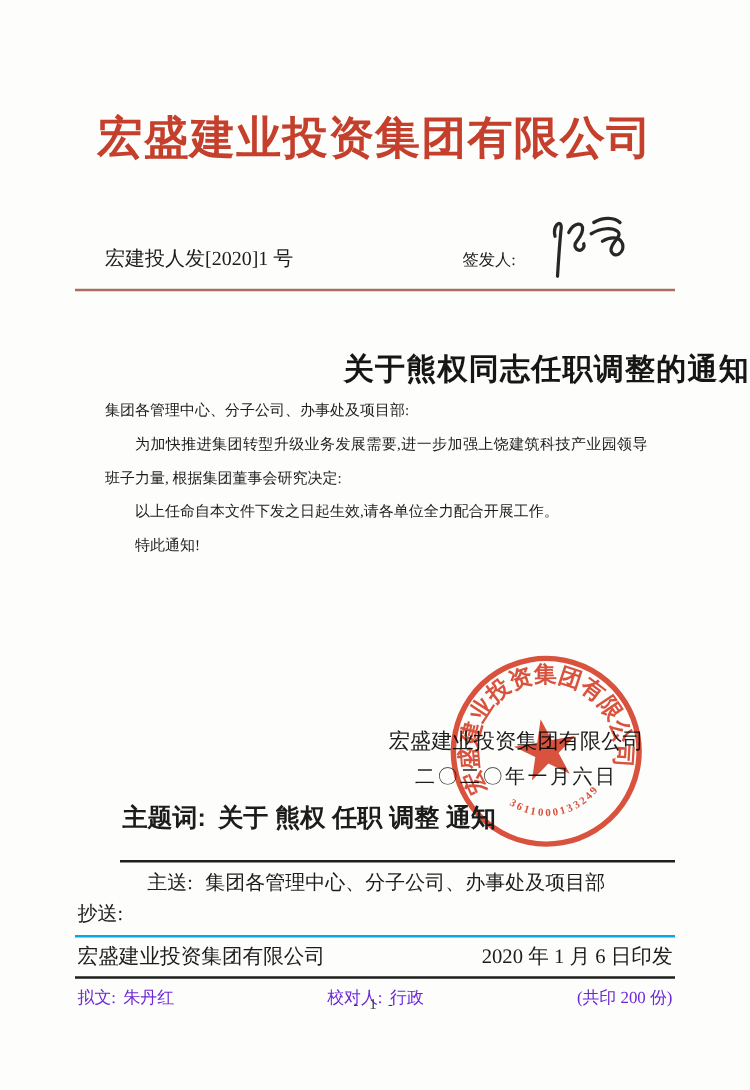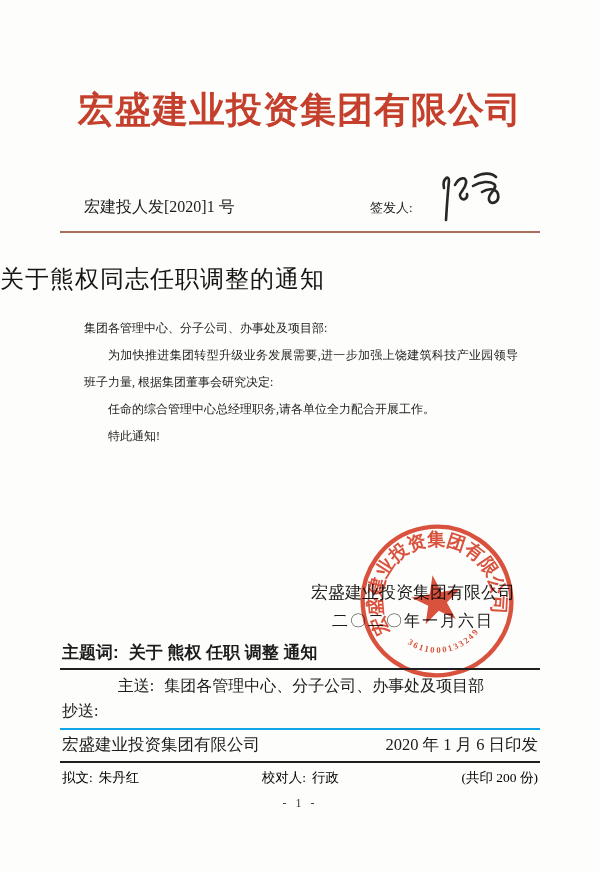--- a/index.html
+++ b/index.html
@@ -34,23 +34,23 @@
   .issuer-label{font-size:13px;}
   .signature{
     position:absolute;left:60px;top:-30px;width:86px;height:60px;
   }
   .signature path{stroke:#151515;stroke-width:2.6;fill:none;stroke-linecap:round;stroke-linejoin:round;opacity:.92;}
   .red-rule{
     position:absolute;top:231px;left:60px;width:480px;height:0;
     border-top:2px solid var(--rule_red);
   }
   .notice-title{
-    position:absolute;top:263px;left:0;width:100%;
-    text-align:left;
-    font-size:24px;font-weight:normal;letter-spacing:1px;
+    position:absolute;top:279px;left:0;width:100%;
+    text-align:right;
+    font-size:24px;font-weight:bold;letter-spacing:1px;
     color:#161616;
   }
   .body-text{
     position:absolute;top:315px;left:84px;width:434px;
     font-size:12px;line-height:27px;
     text-align:justify;
     color:var(--ink);
   }
   .body-text p.para{text-indent:2em;}
   .signoff{
@@ -66,35 +66,36 @@
   .seal-stroke{stroke:var(--seal_red);fill:none;}
   .seal-fill{fill:var(--seal_red);}
   .seal-text{fill:var(--seal_red);font-weight:bold;font-family:"Liberation Serif",serif;}
   .footer-table{
     position:absolute;top:641px;left:60px;width:480px;
     font-size:16px;
   }
   .f-row{display:flex;align-items:baseline;}
   .subject-row{
     font-family:"Liberation Sans","DejaVu Sans",sans-serif;
-    font-weight:bold;font-size:17px;
-    padding:0 0 4px 2px;
+    font-weight:bold;font-size:20px;
+    padding:0 0 20px 2px;
     border-bottom:2px solid #1f1f1f;
+    margin-left:36px;
   }
   .subject-row .label{margin-right:20px;}
   .to-row{padding:6px 0 1px 2px;justify-content:center;}
   .cc-row{padding:3px 0 6px 2px;border-bottom:2px solid #0ea5e9;}
   .f-row .label{margin-right:10px;white-space:nowrap;}
   .print-row{
     padding:4px 2px 5px 2px;border-bottom:2px solid #1f1f1f;
     justify-content:space-between;font-size:16.5px;
   }
   .draft-row{
     padding:6px 2px 0 2px;font-size:13.5px;
-    justify-content:space-between;color:#000000;
+    justify-content:space-between;color:#6d28d9;
   }
   .draft-row .pair > span{margin-right:6px;}
   .page-number{
     position:absolute;top:796px;left:0;width:100%;
     text-align:center;font-size:12px;letter-spacing:3px;color:#3a3a3a;
   }
 </style>
 </head>
 <body>
 
@@ -113,21 +114,21 @@
   </span>
 </div>
 
 <div class="red-rule"></div>
 
 <div class="notice-title">关于熊权同志任职调整的通知</div>
 
 <div class="body-text">
   <p class="salutation">集团各管理中心、分子公司、办事处及项目部:</p>
   <p class="para">为加快推进集团转型升级业务发展需要,进一步加强上饶建筑科技产业园领导班子力量, 根据集团董事会研究决定:</p>
-  <p class="para">任命的综合管理中心总经理职务,请各单位全力配合开展工作。</p>
+  <p class="para">以上任命自本文件下发之日起生效,请各单位全力配合开展工作。</p>
   <p class="para">特此通知!</p>
 </div>
 
 <div class="signoff">
   <div class="signoff-company">宏盛建业投资集团有限公司</div>
   <div class="signoff-date">二〇二〇年一月六日</div>
 </div>
 
 <svg class="seal" viewBox="0 0 170 170">
   <defs>

